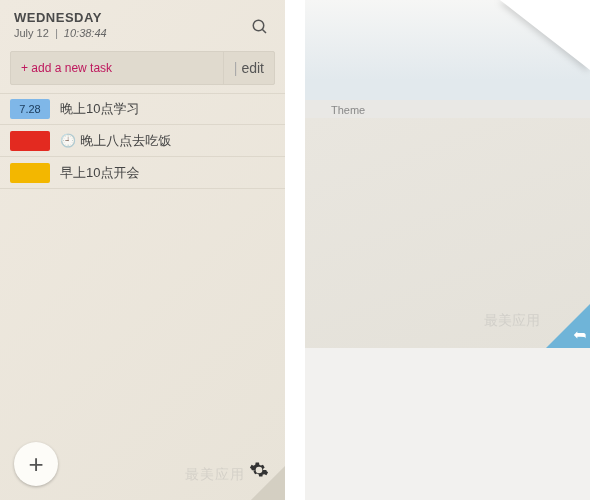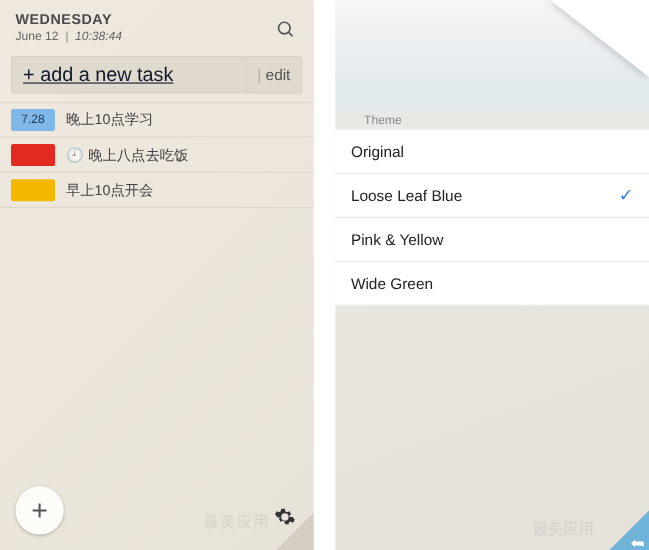--- a/index.html
+++ b/index.html
@@ -56,23 +56,22 @@
     border-radius: 2px;
     display: flex;
     align-items: stretch;
     height: 34px;
   }
   .add-task {
     flex: 1;
     display: flex;
     align-items: center;
     padding: 0 10px;
-    font-size: 18px;
-    color: #0f172a;
-    text-decoration: underline;
+    font-size: 12px;
+    color: #be185d;
   }
   .edit-btn {
     display: flex;
     align-items: center;
     padding: 0 10px;
     font-size: 14px;
     color: #555;
     border-left: 1px solid #d6d0c4;
   }
   .edit-btn .bar { color:#aaa; margin-right:4px;}
@@ -189,21 +188,21 @@
   }
 </style>
 </head>
 <body>
 
 <div class="screen left">
   <div class="header">
     <div class="header-text">
       <div class="day">WEDNESDAY</div>
       <div class="datetime">
-        <span class="date-part">June 12</span>
+        <span class="date-part">July 12</span>
         <span class="sep">|</span>
         <span>10:38:44</span>
       </div>
     </div>
     <div class="search-btn">
       <svg viewBox="0 0 24 24">
           <circle cx="10" cy="10" r="7"></circle>
           <line x1="20" y1="20" x2="15" y2="15"></line>
         </svg>
     </div>
@@ -245,33 +244,18 @@
   </div>
   <div class="watermark">最美应用</div>
   <div class="corner-fold-left"></div>
 </div>
 
 <div class="screen right">
   <div class="preview">
     <div class="curl"></div>
   </div>
   <div class="theme-label">Theme</div>
-  <div class="options">
-    <div class="option-row">
-      <span class="label">Original</span>
-    </div>
-    <div class="option-row">
-      <span class="label">Loose Leaf Blue</span>
-      <span class="check">✓</span>
-    </div>
-    <div class="option-row">
-      <span class="label">Pink &amp; Yellow</span>
-    </div>
-    <div class="option-row">
-      <span class="label">Wide Green</span>
-    </div>
-  </div>
   <div class="swatch-area">
     <div class="watermark2">最美应用</div>
     <div class="corner-fold-right"></div>
     <div class="reply-icon">➦</div>
   </div>
 </div>
 
 </body></html>

